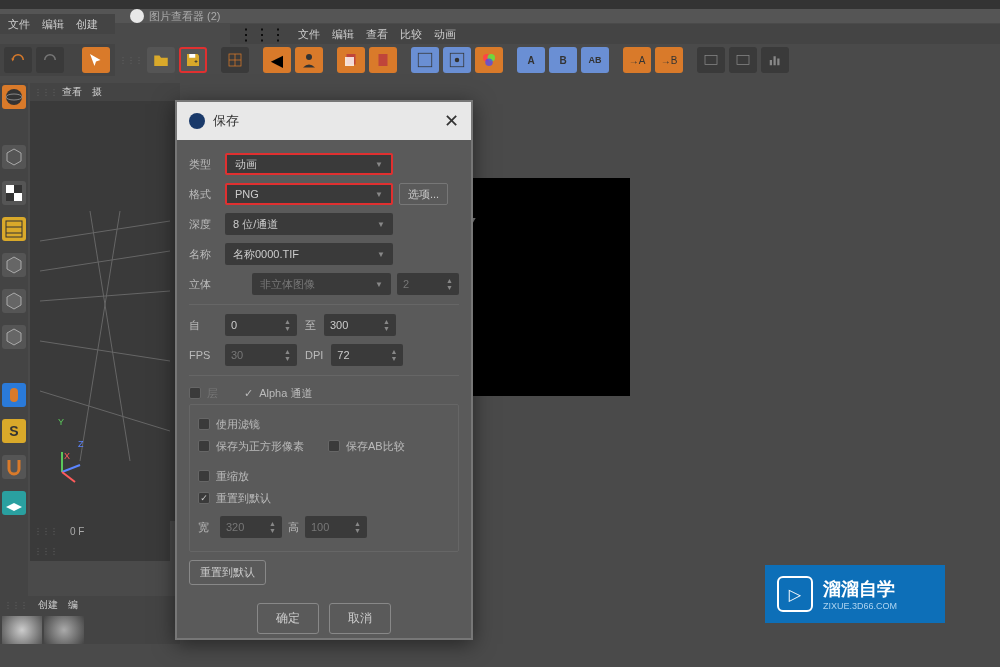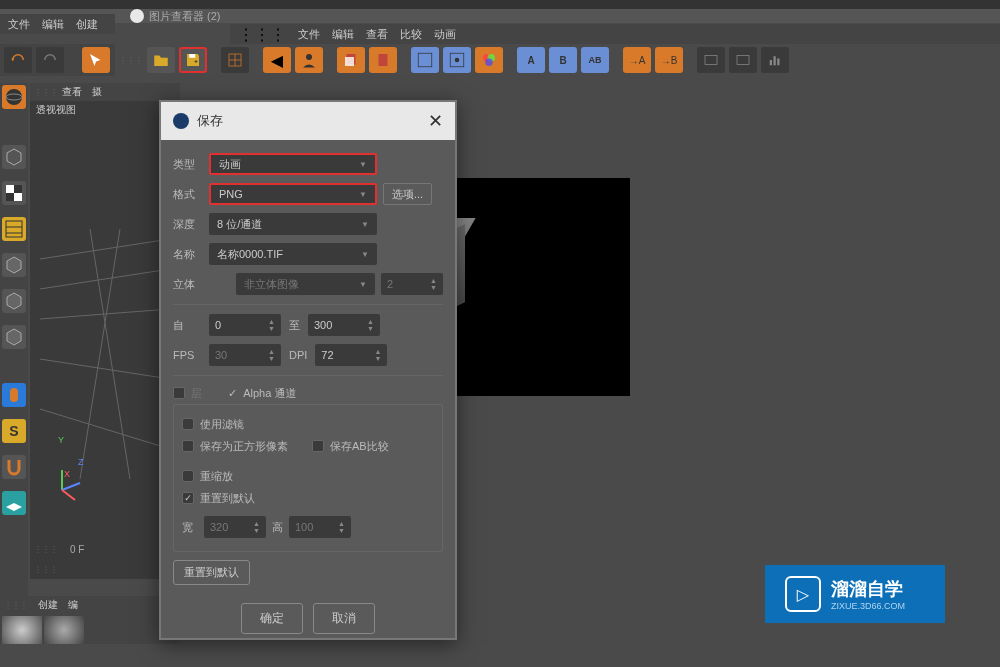--- a/index.html
+++ b/index.html
@@ -57,21 +57,21 @@
     .bottom-panel .text { color: #ccc; font-size: 10px; }
     .bottom-thumbs { height: 30px; display: flex; gap: 2px; padding: 2px; }
     .thumb { width: 40px; height: 28px; background: #666; }
     .render-preview { position: absolute; left: 285px; top: 178px; width: 345px; height: 218px; background: #000; }
     .cube { position: absolute; left: 80px; top: 40px; width: 110px; height: 110px; }
     .cube-top { position: absolute; top: 0; left: 12px; width: 90px; height: 30px; background: linear-gradient(135deg, #9a9a9a, #7a7a7a); transform: skewX(-30deg); }
     .cube-front { position: absolute; top: 25px; left: 0; width: 60px; height: 78px; background: linear-gradient(180deg, #888, #666); }
     .cube-right { position: absolute; top: 25px; left: 60px; width: 40px; height: 78px; background: linear-gradient(180deg, #6a6a6a, #4a4a4a); transform: skewY(-25deg); transform-origin: left; }
     
     
-    .save-dialog { position: absolute; left: 159px; top: 100px; width: 298px; height: 540px; background: #5a5a5a; border: 2px solid #777; box-shadow: 0 4px 20px rgba(0,0,0,0.5); }
+    .save-dialog { position: absolute; left: 175px; top: 100px; width: 298px; height: 540px; background: #5a5a5a; border: 2px solid #777; box-shadow: 0 4px 20px rgba(0,0,0,0.5); }
     .dialog-title { height: 38px; background: #e8e8e8; display: flex; align-items: center; padding: 0 12px; justify-content: space-between; }
     .dialog-title .left { display: flex; align-items: center; gap: 8px; }
     .dialog-title .icon { width: 16px; height: 16px; background: #1a3a6a; border-radius: 50%; }
     .dialog-title .text { color: #333; font-size: 13px; }
     .dialog-title .close { font-size: 18px; color: #333; cursor: pointer; }
     
     .dialog-body { padding: 10px 12px; }
     .form-row { display: flex; align-items: center; height: 28px; margin-bottom: 2px; }
     .form-label { width: 36px; color: #bbb; font-size: 11px; text-align: left; }
     .form-select { flex: 1; max-width: 168px; height: 22px; background: #3a3a3a; color: #ccc; font-size: 11px; padding: 0 8px; display: flex; align-items: center; justify-content: space-between; border-radius: 2px; }
@@ -93,21 +93,21 @@
     .checkbox.checked::after { content: "✓"; color: #ccc; font-size: 9px; }
     .checkbox-label { color: #bbb; font-size: 11px; }
     .checkbox-label.disabled { color: #777; }
     
     .section-label { color: #bbb; font-size: 11px; margin: 8px 0 4px 0; }
     .section-box { border: 1px solid #666; padding: 8px; border-radius: 2px; }
     
     .dialog-buttons { display: flex; justify-content: center; gap: 10px; margin-top: 18px; }
     .btn { background: #5a5a5a; border: 1px solid #888; color: #ccc; font-size: 12px; padding: 6px 18px; border-radius: 3px; cursor: pointer; }
     
-    .watermark { position: absolute; right: 55px; bottom: 44px; width: 180px; height: 58px; background: #0d6fb8; display: flex; align-items: center; padding: 0 20px; gap: 10px; }
+    .watermark { position: absolute; right: 55px; bottom: 44px; width: 180px; height: 58px; background: #0d6fb8; display: flex; align-items: center; padding: 0 12px; gap: 10px; }
     .wm-icon { width: 36px; height: 36px; border: 2px solid #fff; border-radius: 6px; display: flex; align-items: center; justify-content: center; }
     .wm-icon::after { content: "▷"; color: #fff; font-size: 16px; }
     .wm-text { display: flex; flex-direction: column; }
     .wm-main { color: #fff; font-size: 18px; font-weight: bold; }
     .wm-sub { color: #aed4f0; font-size: 9px; }
     
     .hr { border-top: 1px solid #666; margin: 6px 0; }
   </style>
 </head>
 <body>
@@ -322,23 +322,20 @@
         <path d="M4 16 L12 20 L20 16 L12 12 Z" fill="#fff"></path>
       </svg>
     </div>
 </div>
 
 <div class="viewport-panel">
   <div class="viewport-header">
     <span class="grip">⋮⋮⋮</span>
     <span class="text">查看</span>
     <span class="text">摄</span>
-  </div>
-  <div class="viewport-sub">
-    <span>透视视图</span>
   </div>
   <div class="viewport-3d">
     <svg class="grid" viewBox="0 0 150 350">
       <line x1="10" y1="110" x2="140" y2="90" stroke="#666"></line>
       <line x1="10" y1="140" x2="140" y2="120" stroke="#666"></line>
       <line x1="10" y1="170" x2="140" y2="160" stroke="#666"></line>
       <line x1="10" y1="210" x2="140" y2="230" stroke="#666"></line>
       <line x1="10" y1="260" x2="140" y2="300" stroke="#666"></line>
       <line x1="60" y1="80" x2="100" y2="330" stroke="#666"></line>
       <line x1="90" y1="80" x2="50" y2="330" stroke="#666"></line>

